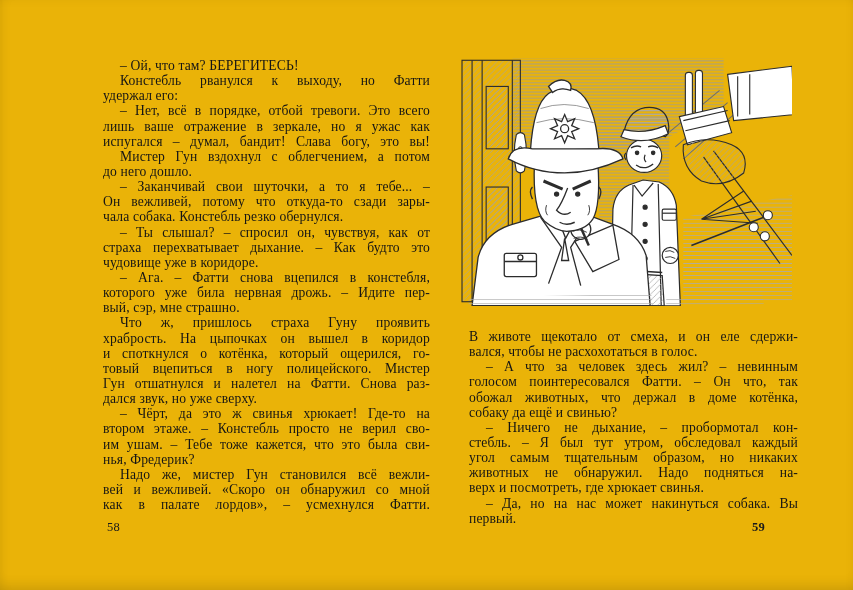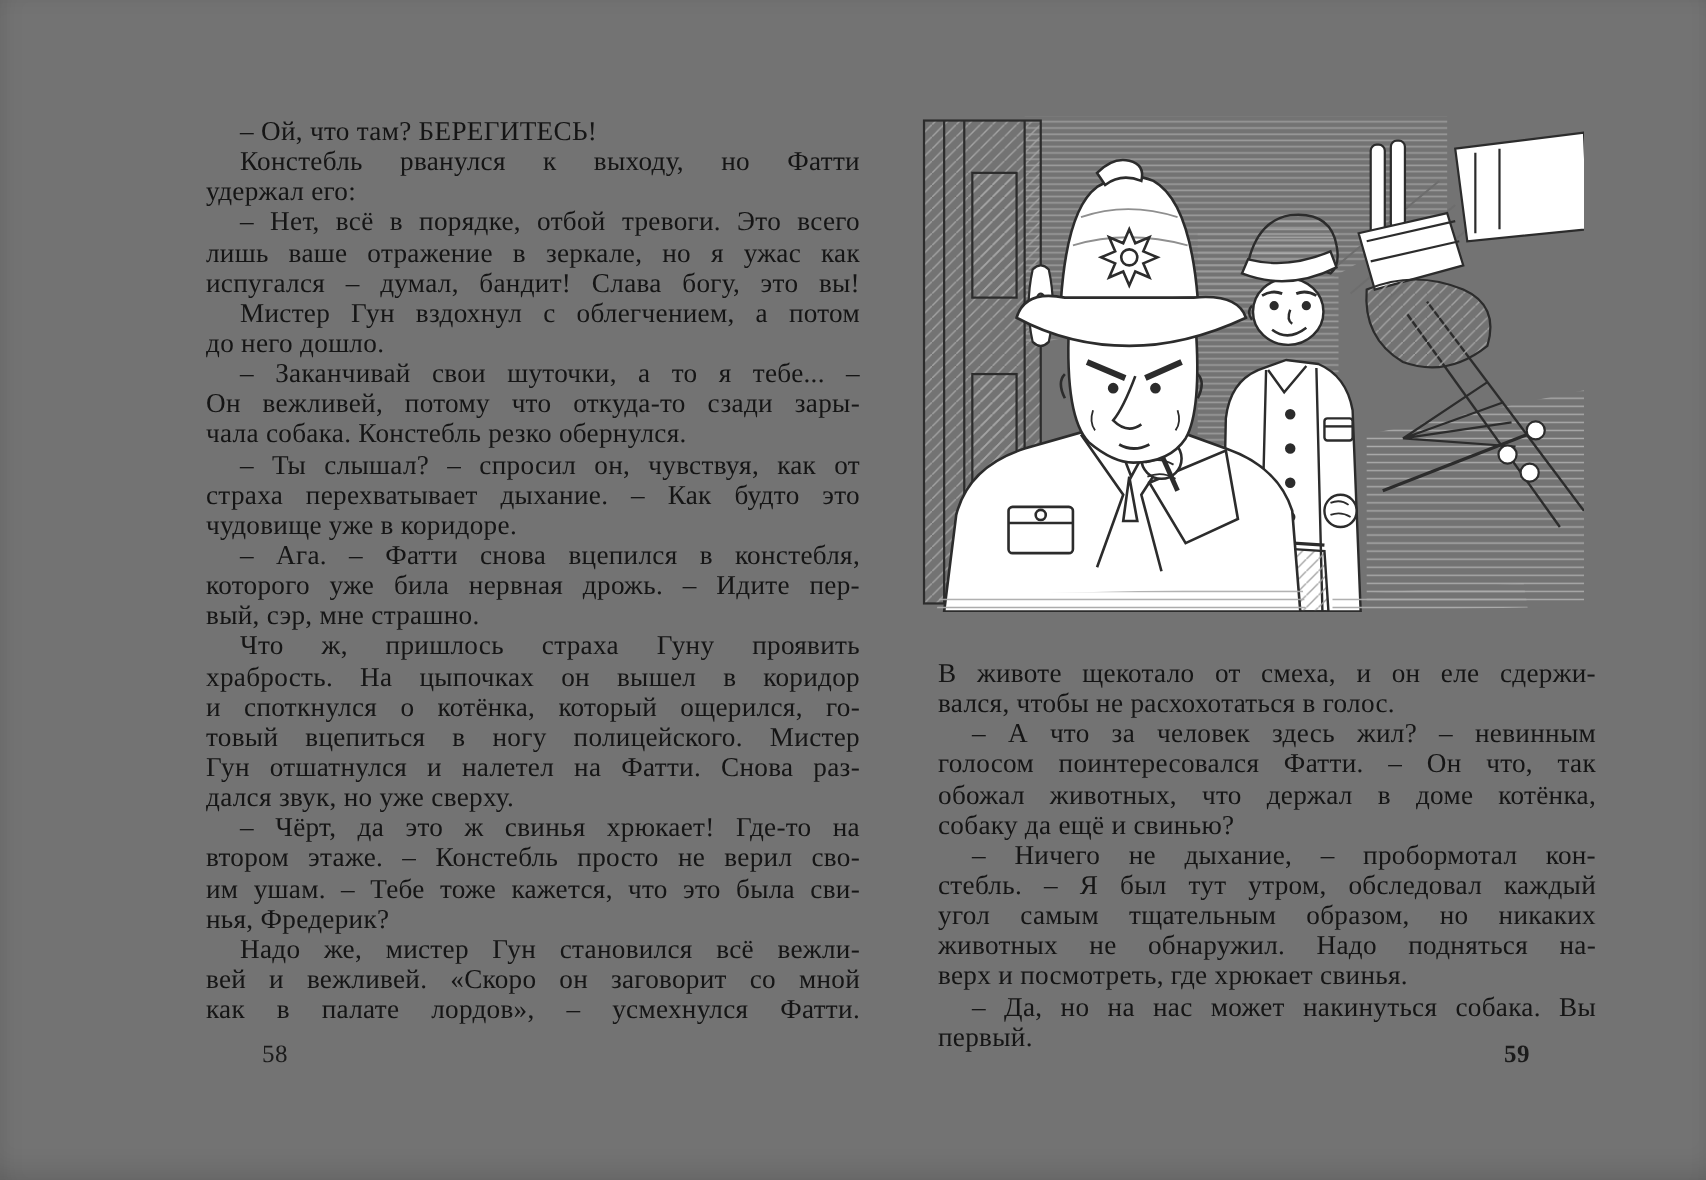--- a/index.html
+++ b/index.html
@@ -1,20 +1,20 @@
 <!DOCTYPE html>
 <html><head>
 <meta charset="utf-8">
 <style>
   html,body{margin:0;padding:0;}
   body{
     width:853px;height:590px;background:#ffffff;position:relative;overflow:hidden;
     font-family:"Liberation Serif", serif;
   }
-  .spread{position:absolute;inset:0;background:#737373;}
+  .spread{position:absolute;inset:0;background:#eab308;}
   .frame{
     position:absolute;inset:0;pointer-events:none;
     box-shadow:
       inset 0 -12px 14px -9px rgba(0,0,0,0.14),
       inset 10px 0 12px -9px rgba(0,0,0,0.08),
       inset -8px 0 10px -8px rgba(0,0,0,0.05),
       inset 0 8px 10px -8px rgba(0,0,0,0.05);
   }
   .text-block{position:absolute;color:#151515;}
   .text-block.left{left:103px;top:58px;width:327px;}
@@ -24,21 +24,21 @@
     letter-spacing:0.15px;
     text-align:justify;text-align-last:justify;
     white-space:nowrap;overflow:visible;
   }
   .line.just{white-space:normal;}
   .line.end{text-align-last:left;}
   .line.indent{text-indent:17px;}
   .pagenum{
     position:absolute;top:520px;font-size:12.5px;color:#1b1b1b;letter-spacing:0.3px;
   }
-  .pagenum.left{left:107px;margin-left:24px;}
+  .pagenum.left{left:107px;}
   .pagenum.right{left:752px;font-weight:bold;}
   figure.illustration{position:absolute;left:460px;top:56px;width:332px;height:250px;margin:0;}
   figure.illustration svg{width:100%;height:100%;}
 </style>
 </head>
 <body>
 
 <div class="spread">
 
   <div class="text-block left">
@@ -63,21 +63,21 @@
       <div class="line just">храбрость. На цыпочках он вышел в коридор</div>
       <div class="line just">и споткнулся о котёнка, который ощерился, го-</div>
       <div class="line just">товый вцепиться в ногу полицейского. Мистер</div>
       <div class="line just">Гун отшатнулся и налетел на Фатти. Снова раз-</div>
       <div class="line end">дался звук, но уже сверху.</div>
       <div class="line just indent">– Чёрт, да это ж свинья хрюкает! Где-то на</div>
       <div class="line just">втором этаже. – Констебль просто не верил сво-</div>
       <div class="line just">им ушам. – Тебе тоже кажется, что это была сви-</div>
       <div class="line end">нья, Фредерик?</div>
       <div class="line just indent">Надо же, мистер Гун становился всё вежли-</div>
-      <div class="line just">вей и вежливей. «Скоро он заговорит со мной</div>
+      <div class="line just">вей и вежливей. «Скоро он обнаружил со мной</div>
       <div class="line just">как в палате лордов», – усмехнулся Фатти.</div>
     </div>
 
   <div class="pagenum left">58</div>
 
   <figure class="illustration">
     <svg viewBox="0 0 330 248" xmlns="http://www.w3.org/2000/svg">
       <defs>
         <pattern id="hz" width="5" height="3.1" patternUnits="userSpaceOnUse">
           <path d="M0 1.5 H5" stroke="#9b9b9b" stroke-width="0.8"></path>

